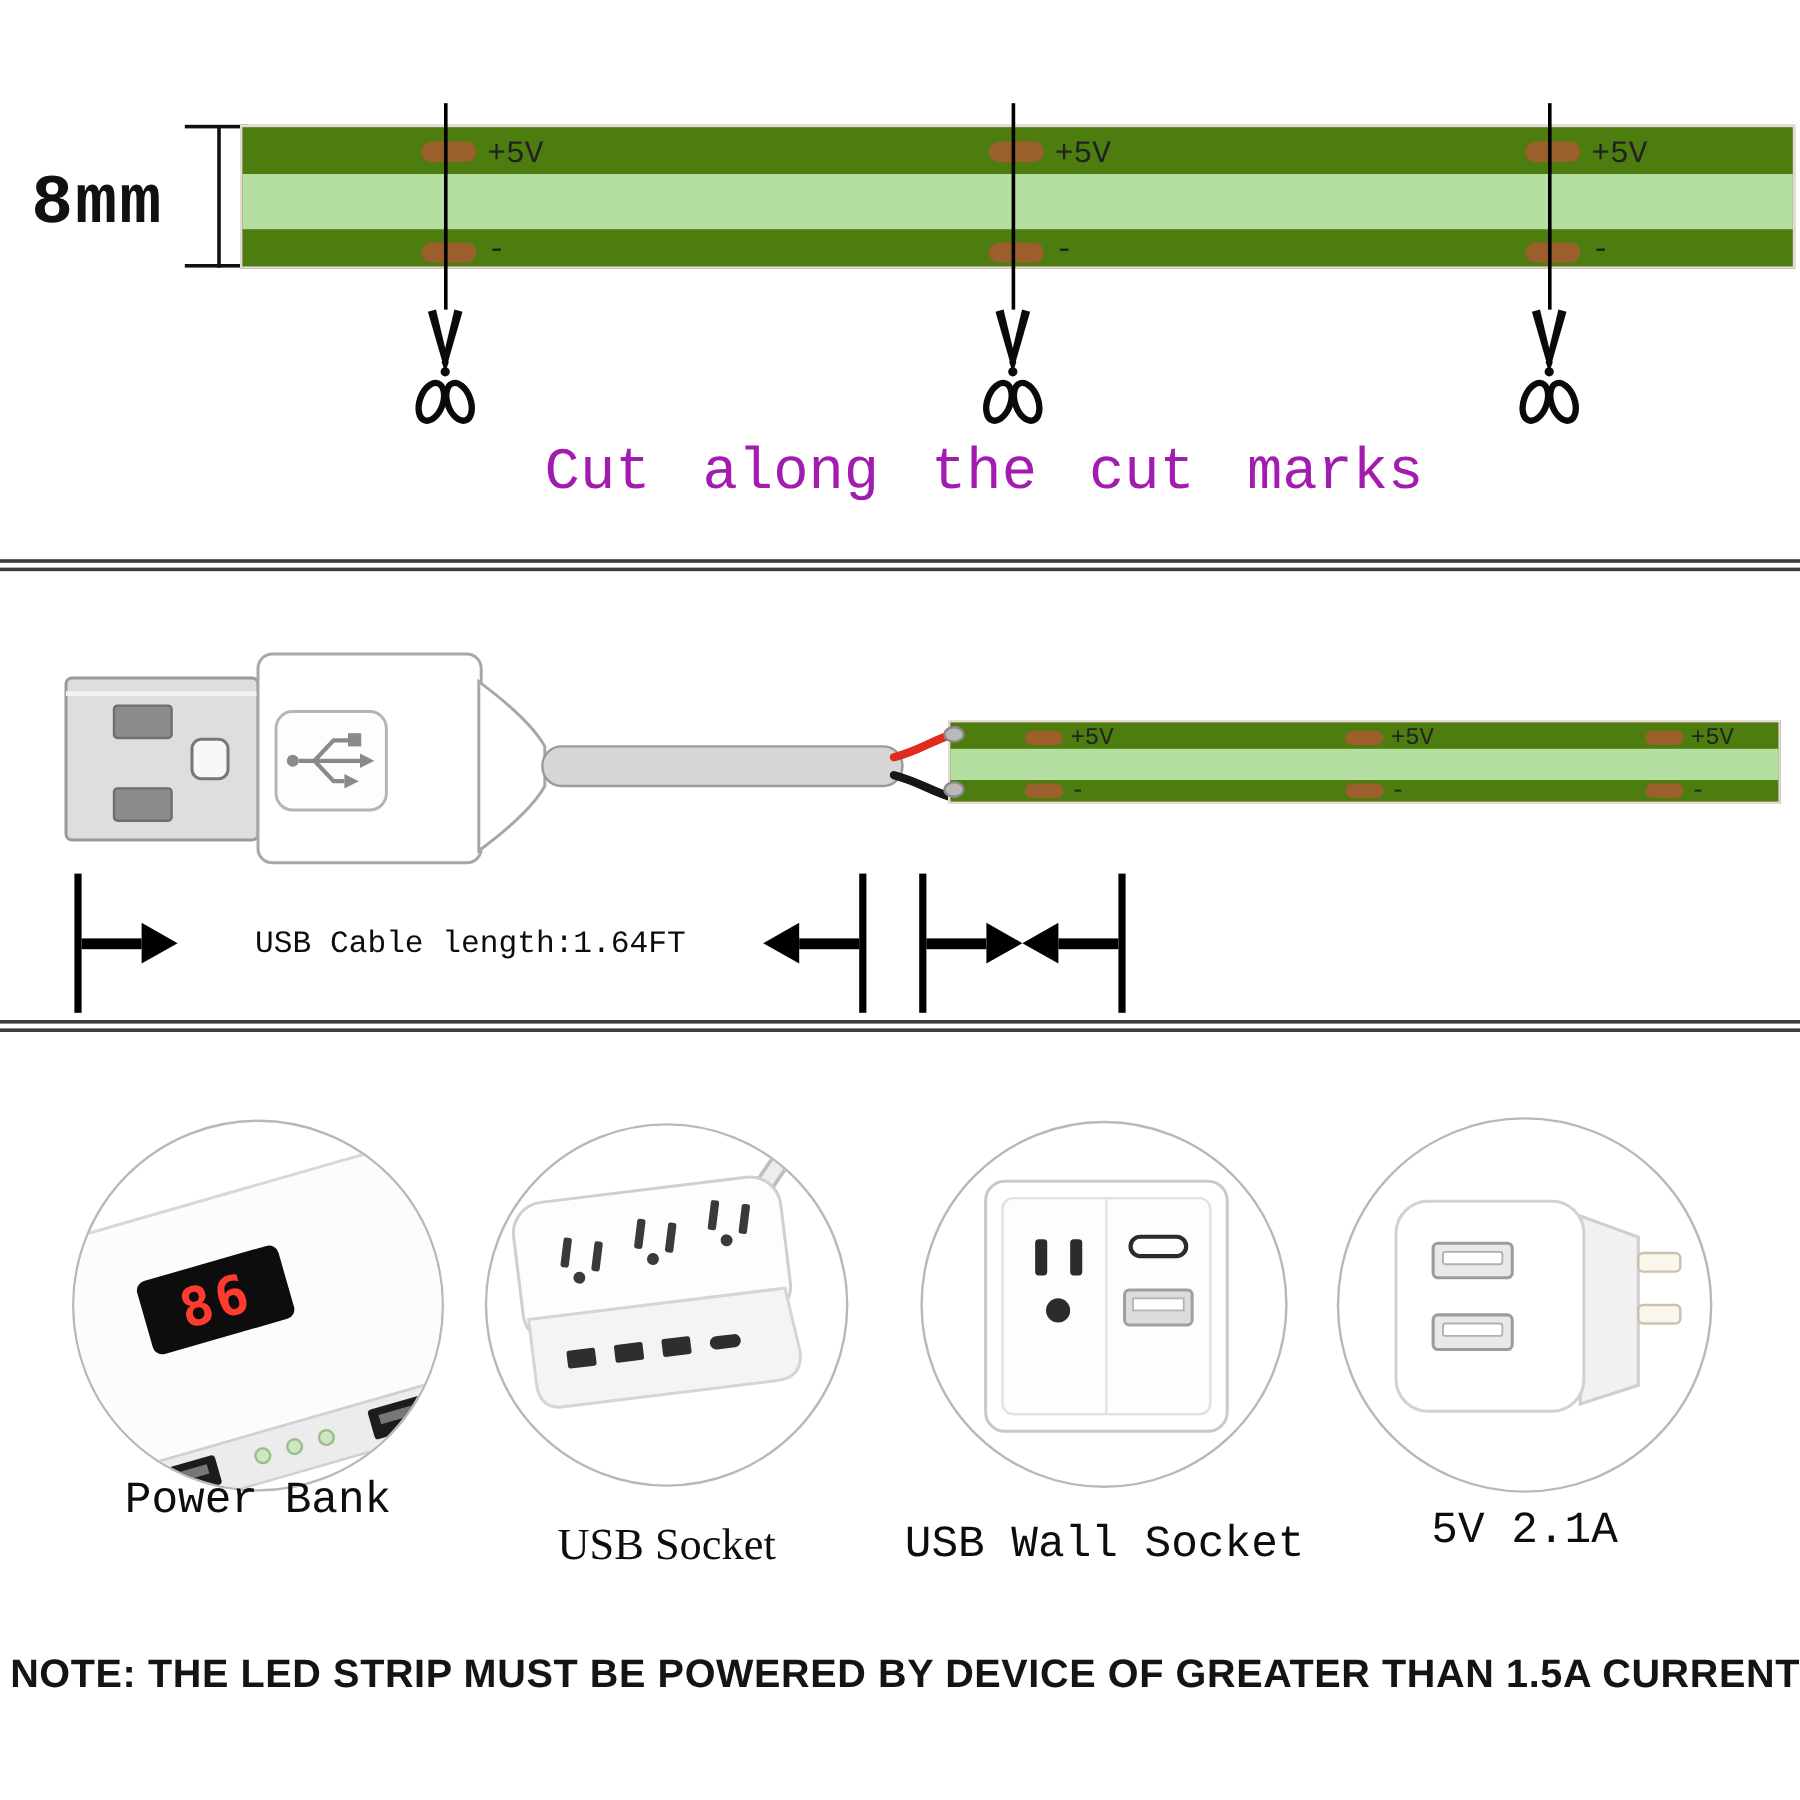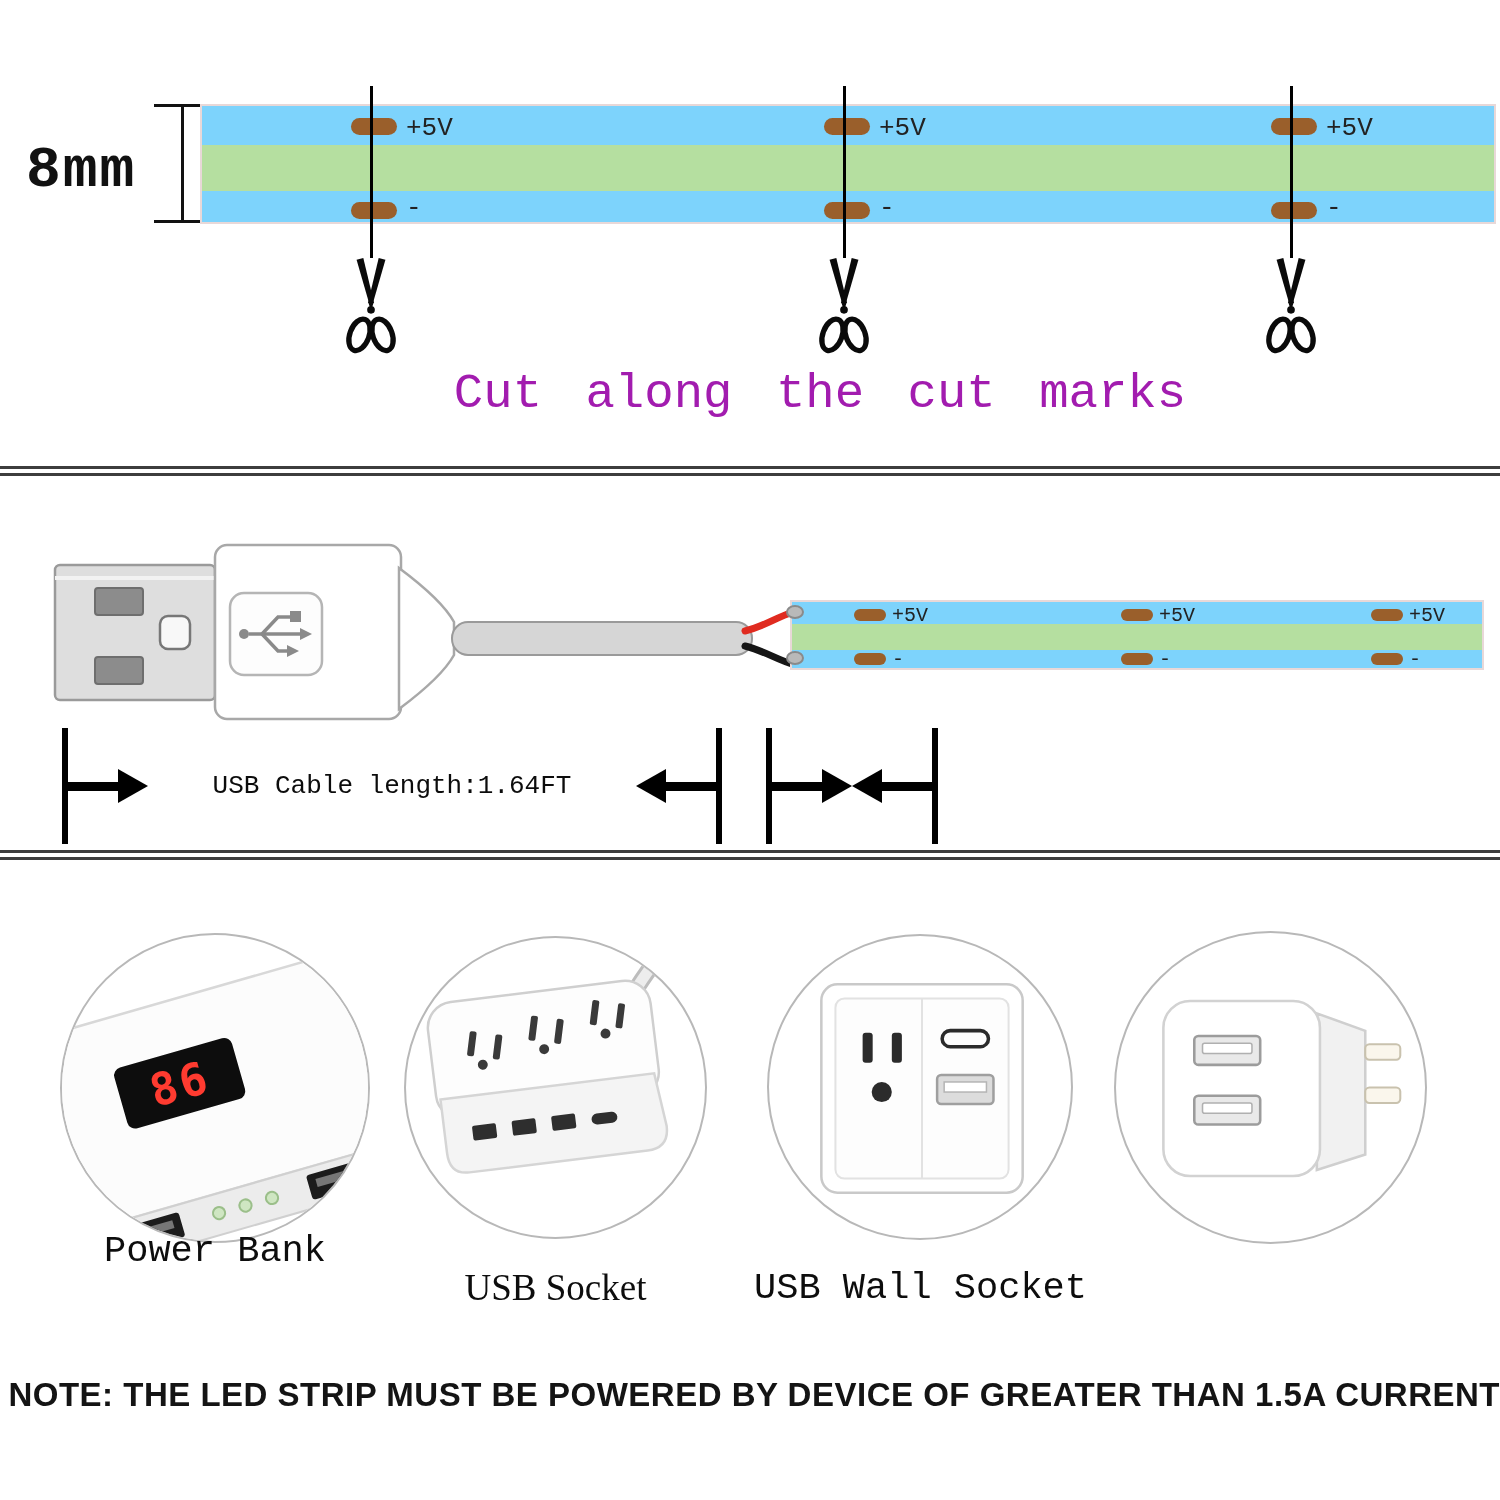--- a/index.html
+++ b/index.html
@@ -6,21 +6,21 @@
   html,body { background:#fff; }
   .canvas {
     position:relative; width:1500px; height:1500px; background:#fff; overflow:hidden;
     font-family:"Liberation Mono","DejaVu Sans Mono",monospace; color:#111;
   }
   .abs { position:absolute; }
 
   
   .width-label { position:absolute; left:26px; top:138px; width:152px; font-size:58px; font-weight:bold; letter-spacing:2px; }
   .bracket { position:absolute; background:#111; }
-  .strip { position:absolute; background:#7dd3fc; border:2px solid #e8d8d8; }
+  .strip { position:absolute; background:#4d7c0f; border:2px solid #e8d8d8; }
   .strip-top { left:200px; top:104px; width:1296px; height:120px; }
   .green-band { position:absolute; left:0; right:0; background:var(--strip-green,#b5dfa0); }
   .strip-top .green-band { top:39px; height:46px; }
   .pad { position:absolute; width:46px; height:17px; border-radius:9px; background:var(--pad-brown,#9a5f2b); }
   .pad-label { position:absolute; font-size:26px; color:#222; line-height:28px; }
   .cutline { position:absolute; width:3px; height:172px; top:86px; background:#000; }
   .scissors { position:absolute; top:256px; width:78px; height:100px; }
   .cut-text { position:absolute; left:150px; top:366px; width:1340px; text-align:center; font-size:49px; word-spacing:14px; color:#a21caf; }
 
   .divider { position:absolute; left:0; width:1500px; height:10px; border-top:3px solid #3d3d3d; border-bottom:3px solid #3d3d3d; }
@@ -269,18 +269,19 @@
           <rect x="76" y="158" width="64" height="28" rx="4" fill="#e9e9e9" stroke="#9c9c9c" stroke-width="2.5"></rect>
           <rect x="84" y="165" width="48" height="10" rx="2" fill="#ffffff" stroke="#b0b0b0" stroke-width="1.5"></rect>
         </g>
       </svg>
     </div>
 
     <div class="circle-label" style="left:55px;top:1229px;width:320px;">Power Bank</div>
     <div class="circle-label" style="left:398px;top:1266px;width:315px;font-family:Liberation Serif, serif;">USB Socket</div>
     <div class="circle-label" style="left:748px;top:1266px;width:345px;">USB Wall Socket</div>
     <div class="circle-label" style="left:1108px;top:1254px;width:325px;">
+      <div>5V 2.1A</div>
     </div>
 
     <div class="note">NOTE: THE LED STRIP MUST BE POWERED BY DEVICE OF GREATER THAN 1.5A CURRENT</div>
   </div>
 
 </div>
 
 </body></html>

